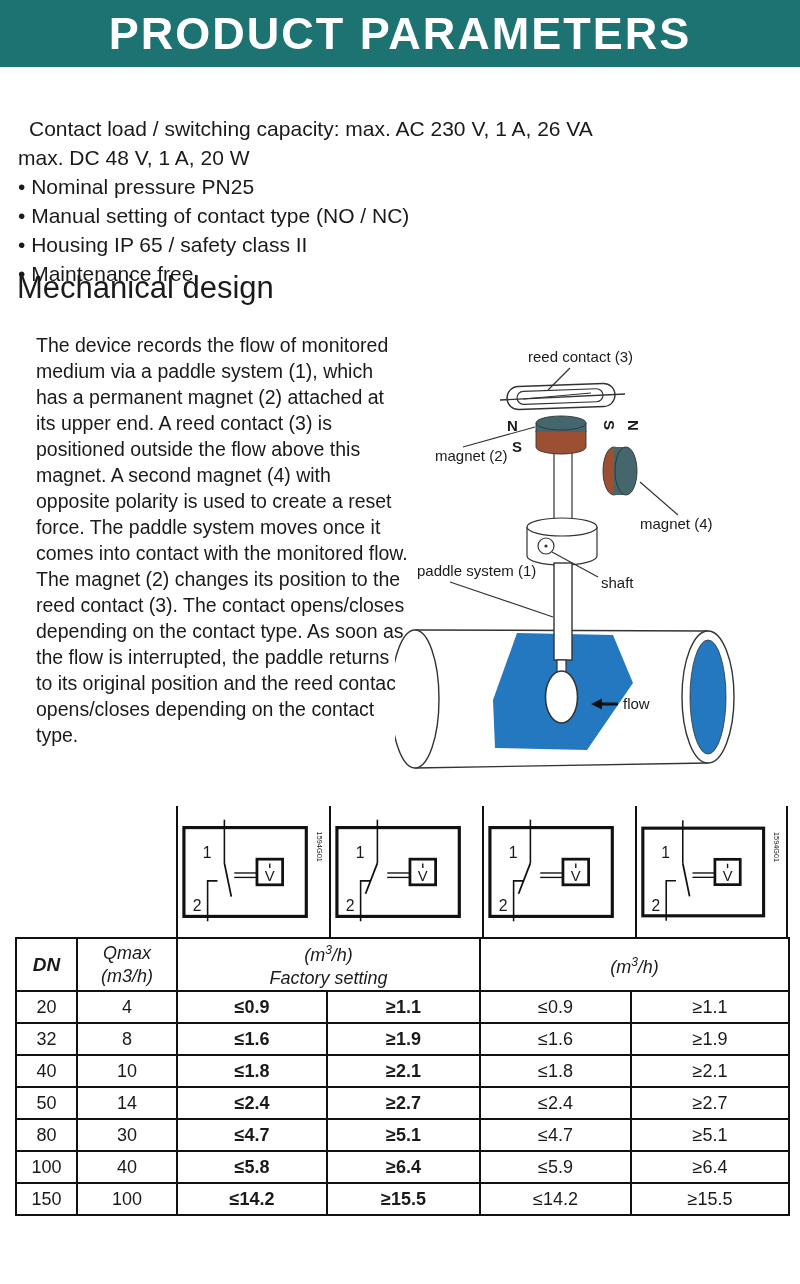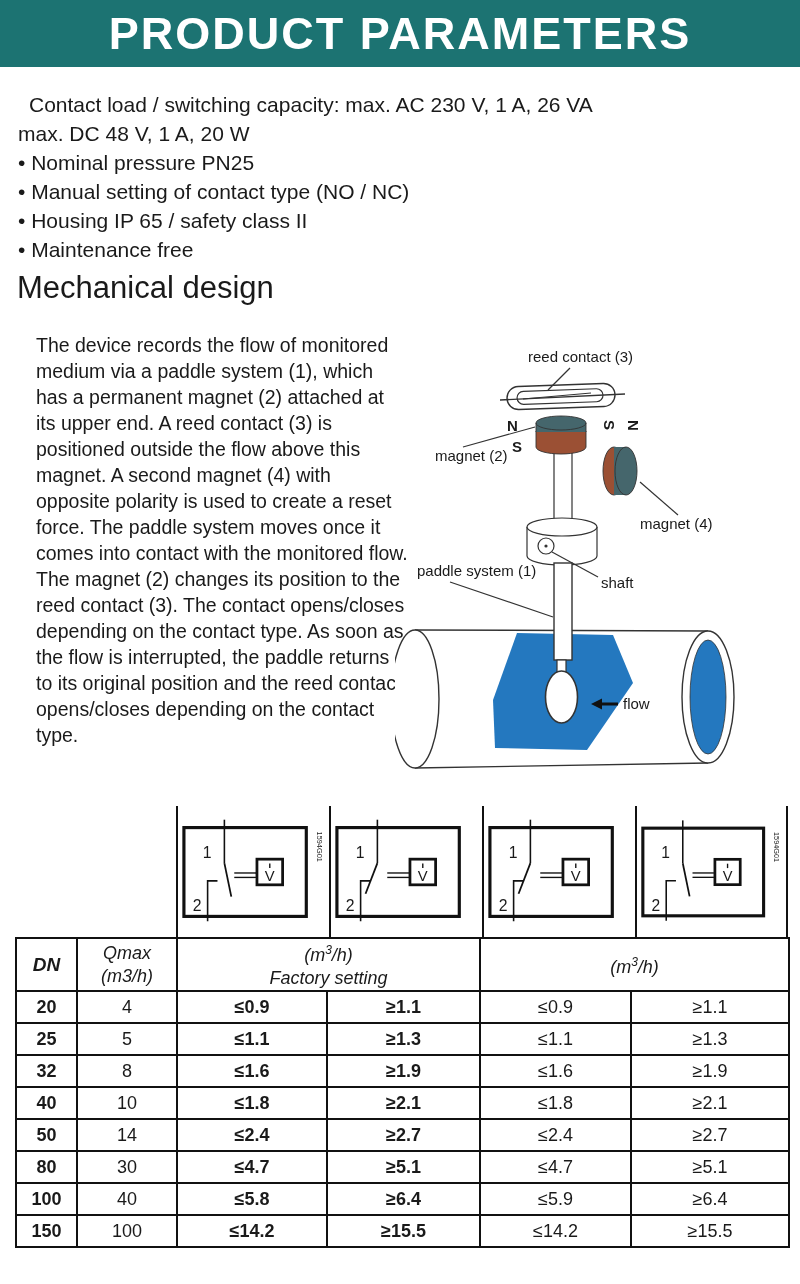--- a/index.html
+++ b/index.html
@@ -5,21 +5,21 @@
   html,body{margin:0;padding:0;background:#fff;}
   .page{position:relative;width:800px;height:1284px;background:#fff;overflow:hidden;
         font-family:"Liberation Sans",sans-serif;color:#1a1a1a;}
   
   .banner{position:absolute;left:0;top:0;width:800px;height:67px;background:#1c7372;
           display:flex;align-items:center;justify-content:center;}
   .banner h1{margin:0;color:#fff;font-size:45px;font-weight:bold;letter-spacing:2px;white-space:nowrap;}
   
   .specs{position:absolute;left:18px;top:90px;width:740px;font-size:21px;line-height:29px;}
   .spec-line{white-space:nowrap;}
-  .spec-line.indent{padding-left:11px;}
+  .spec-line.indent{padding-left:11px;margin-top:24px;}
   
   .mech-heading{position:absolute;left:17px;top:270px;margin:0;font-size:31px;font-weight:normal;}
   .mech-body{position:absolute;left:22px;top:318px;width:372px;margin:14px;
              font-size:19.5px;line-height:26px;}
   .mech-diagram{position:absolute;left:395px;top:335px;}
   .mech-diagram text{font-family:"Liberation Sans",sans-serif;font-size:15px;fill:#1a1a1a;}
   .mech-diagram text.pol{font-weight:600;}
   
   .circuit-row{position:absolute;left:176px;top:806px;width:612px;height:131px;display:flex;}
   .circuit-cell{flex:1 1 25%;box-sizing:border-box;border-left:2px solid #111;}
@@ -27,21 +27,21 @@
   .circuit-cell svg{display:block;width:100%;height:100%;}
   .circuit-cell text{font-family:"Liberation Sans",sans-serif;fill:#1a1a1a;}
   
   .flow-table{position:absolute;left:15px;top:937px;border-collapse:collapse;table-layout:fixed;
               font-size:18px;}
   .flow-table th,.flow-table td{border:2px solid #111;text-align:center;vertical-align:middle;
               padding:0;overflow:hidden;}
   .flow-table thead th{height:50px;font-style:italic;font-weight:normal;line-height:23px;}
   .flow-table th.h-dn{font-weight:bold;font-size:19px;}
   .flow-table td{height:30px;}
-  .flow-table td.c-dn{font-weight:bold;}
+  .flow-table td.c-dn{font-weight:normal;}
   .flow-table td.c-bold{font-weight:bold;}
   sup{font-size:12px;}
 </style>
 </head>
 <body>
 
 <div class="page">
 
   <header class="banner">
     <h1>PRODUCT PARAMETERS</h1>
@@ -224,28 +224,20 @@
     <tbody>
         <tr>
           <td class="c-dn">20</td>
           <td>4</td>
           <td class="c-bold">≤0.9</td>
           <td class="c-bold">≥1.1</td>
           <td>≤0.9</td>
           <td>≥1.1</td>
         </tr>
         <tr>
-          <td class="c-dn">25</td>
-          <td>5</td>
-          <td class="c-bold">≤1.1</td>
-          <td class="c-bold">≥1.3</td>
-          <td>≤1.1</td>
-          <td>≥1.3</td>
-        </tr>
-        <tr>
           <td class="c-dn">32</td>
           <td>8</td>
           <td class="c-bold">≤1.6</td>
           <td class="c-bold">≥1.9</td>
           <td>≤1.6</td>
           <td>≥1.9</td>
         </tr>
         <tr>
           <td class="c-dn">40</td>
           <td>10</td>

